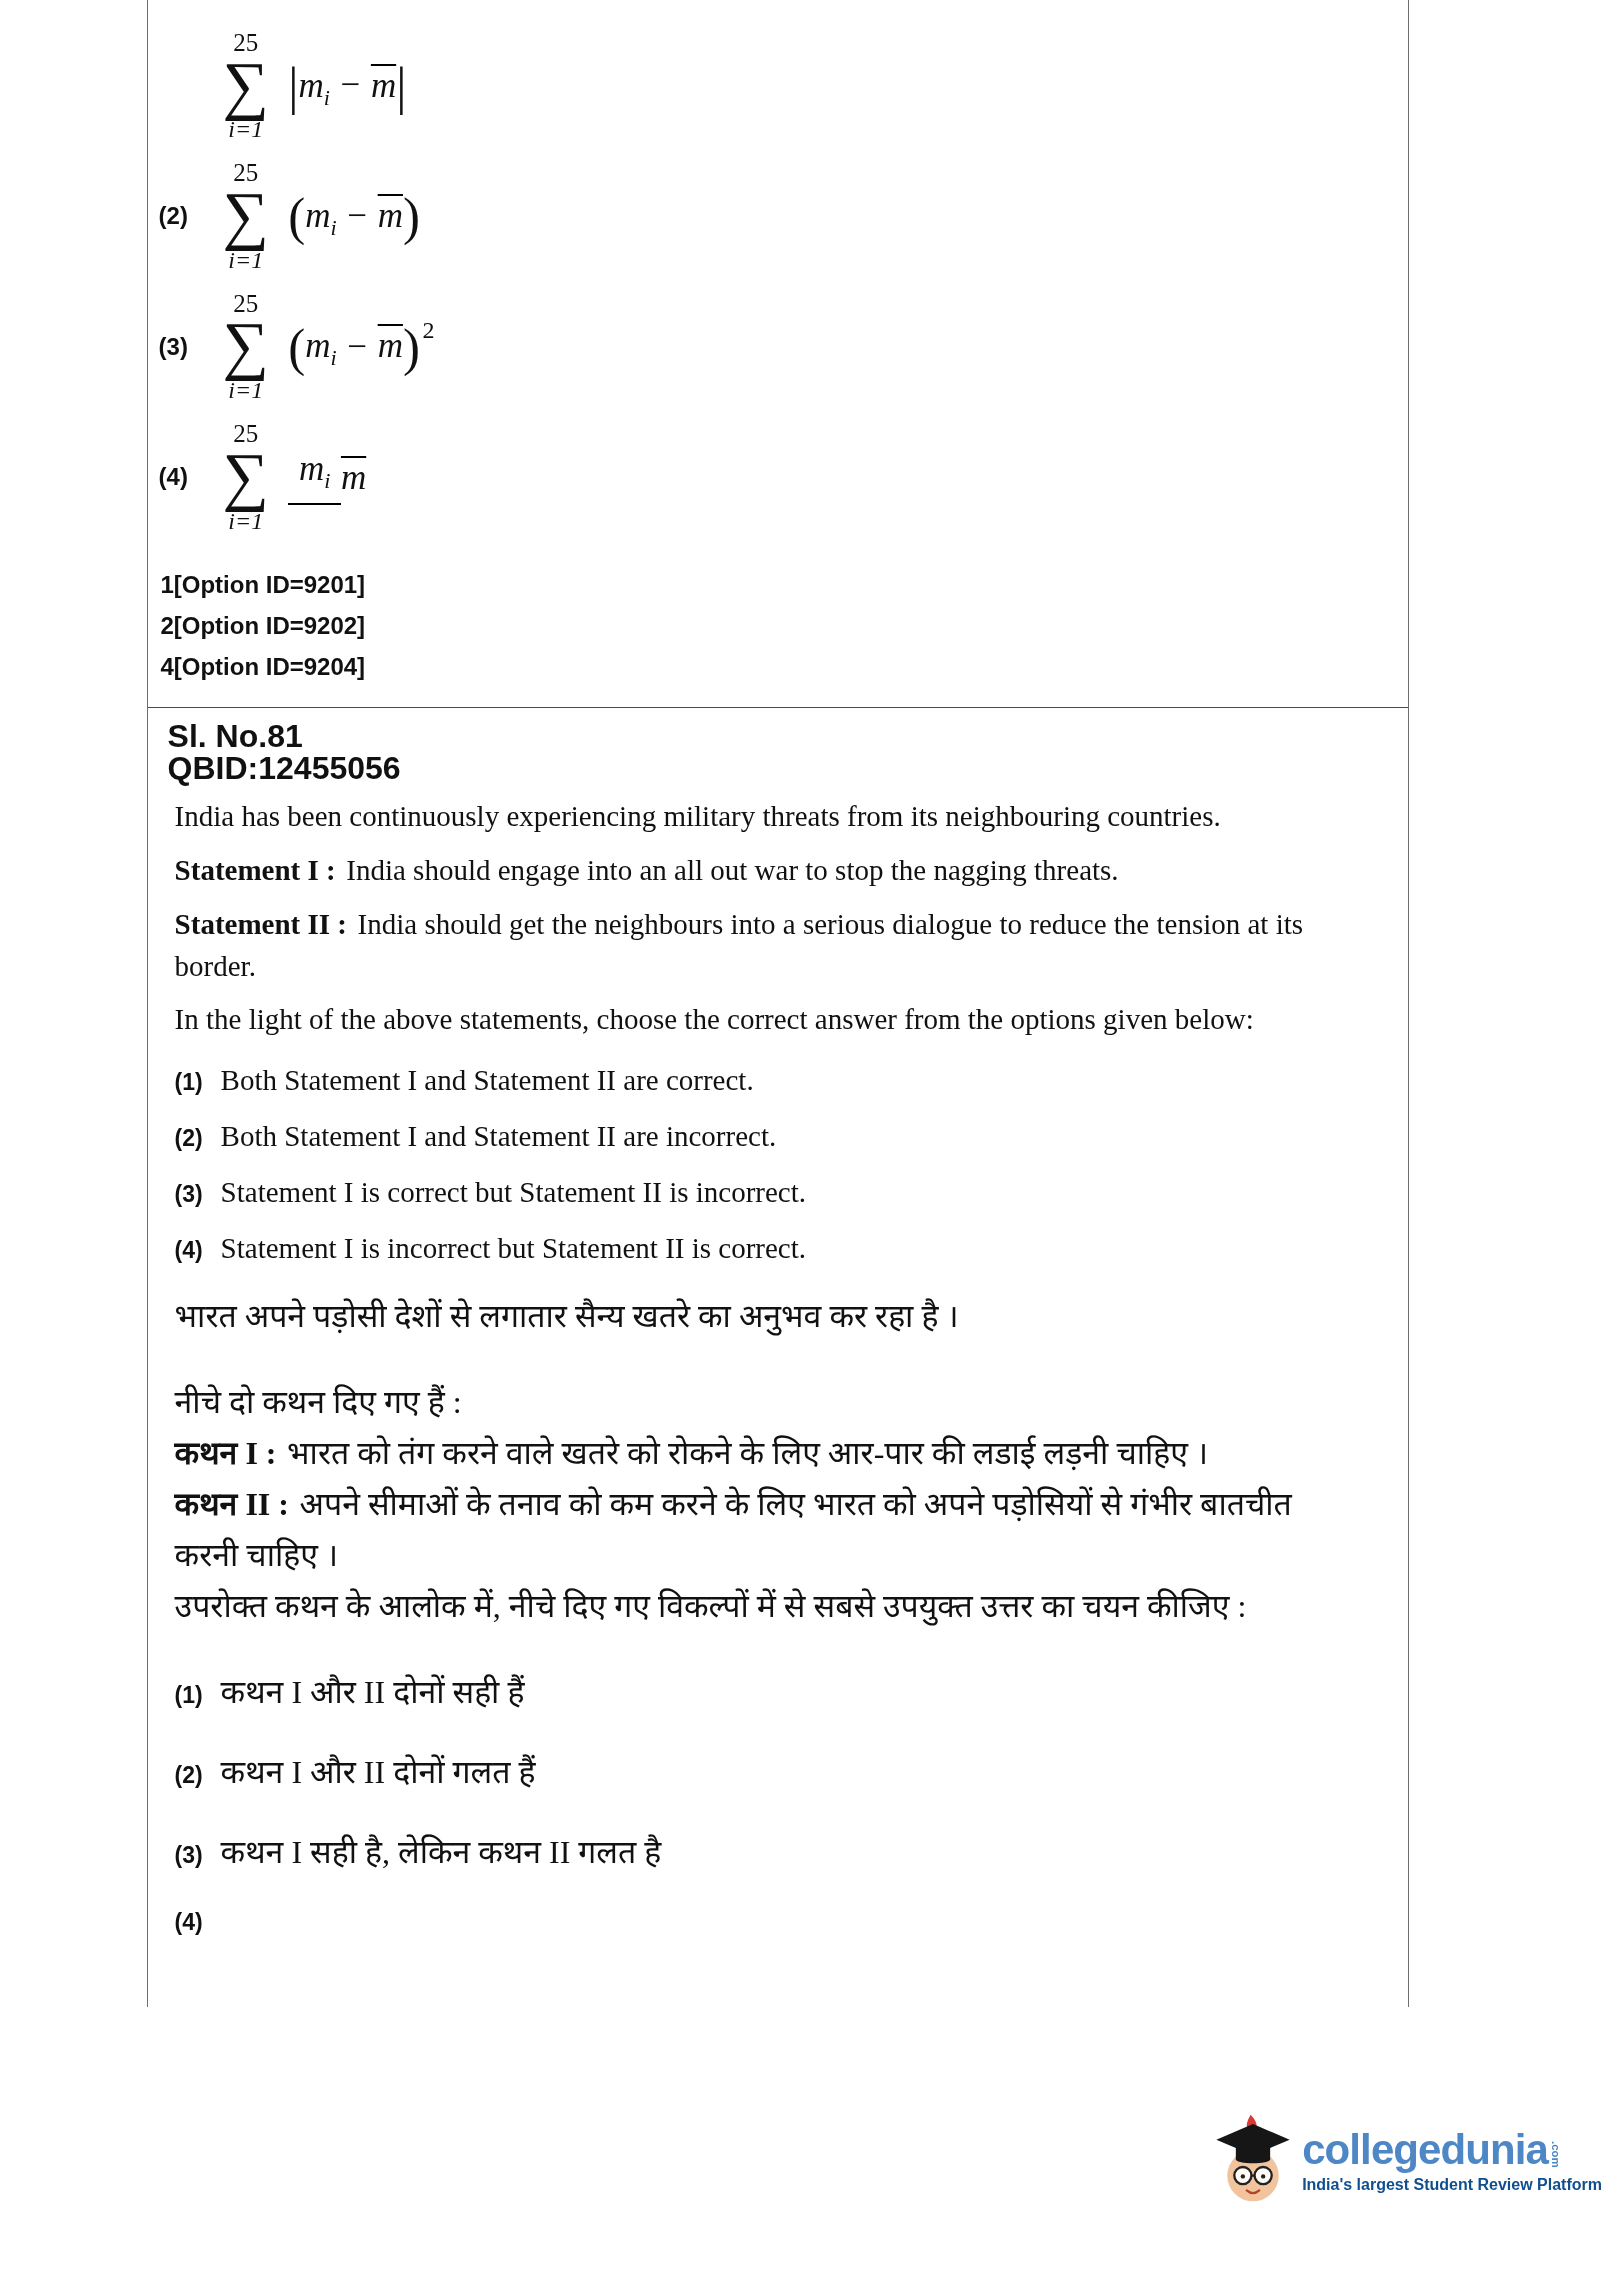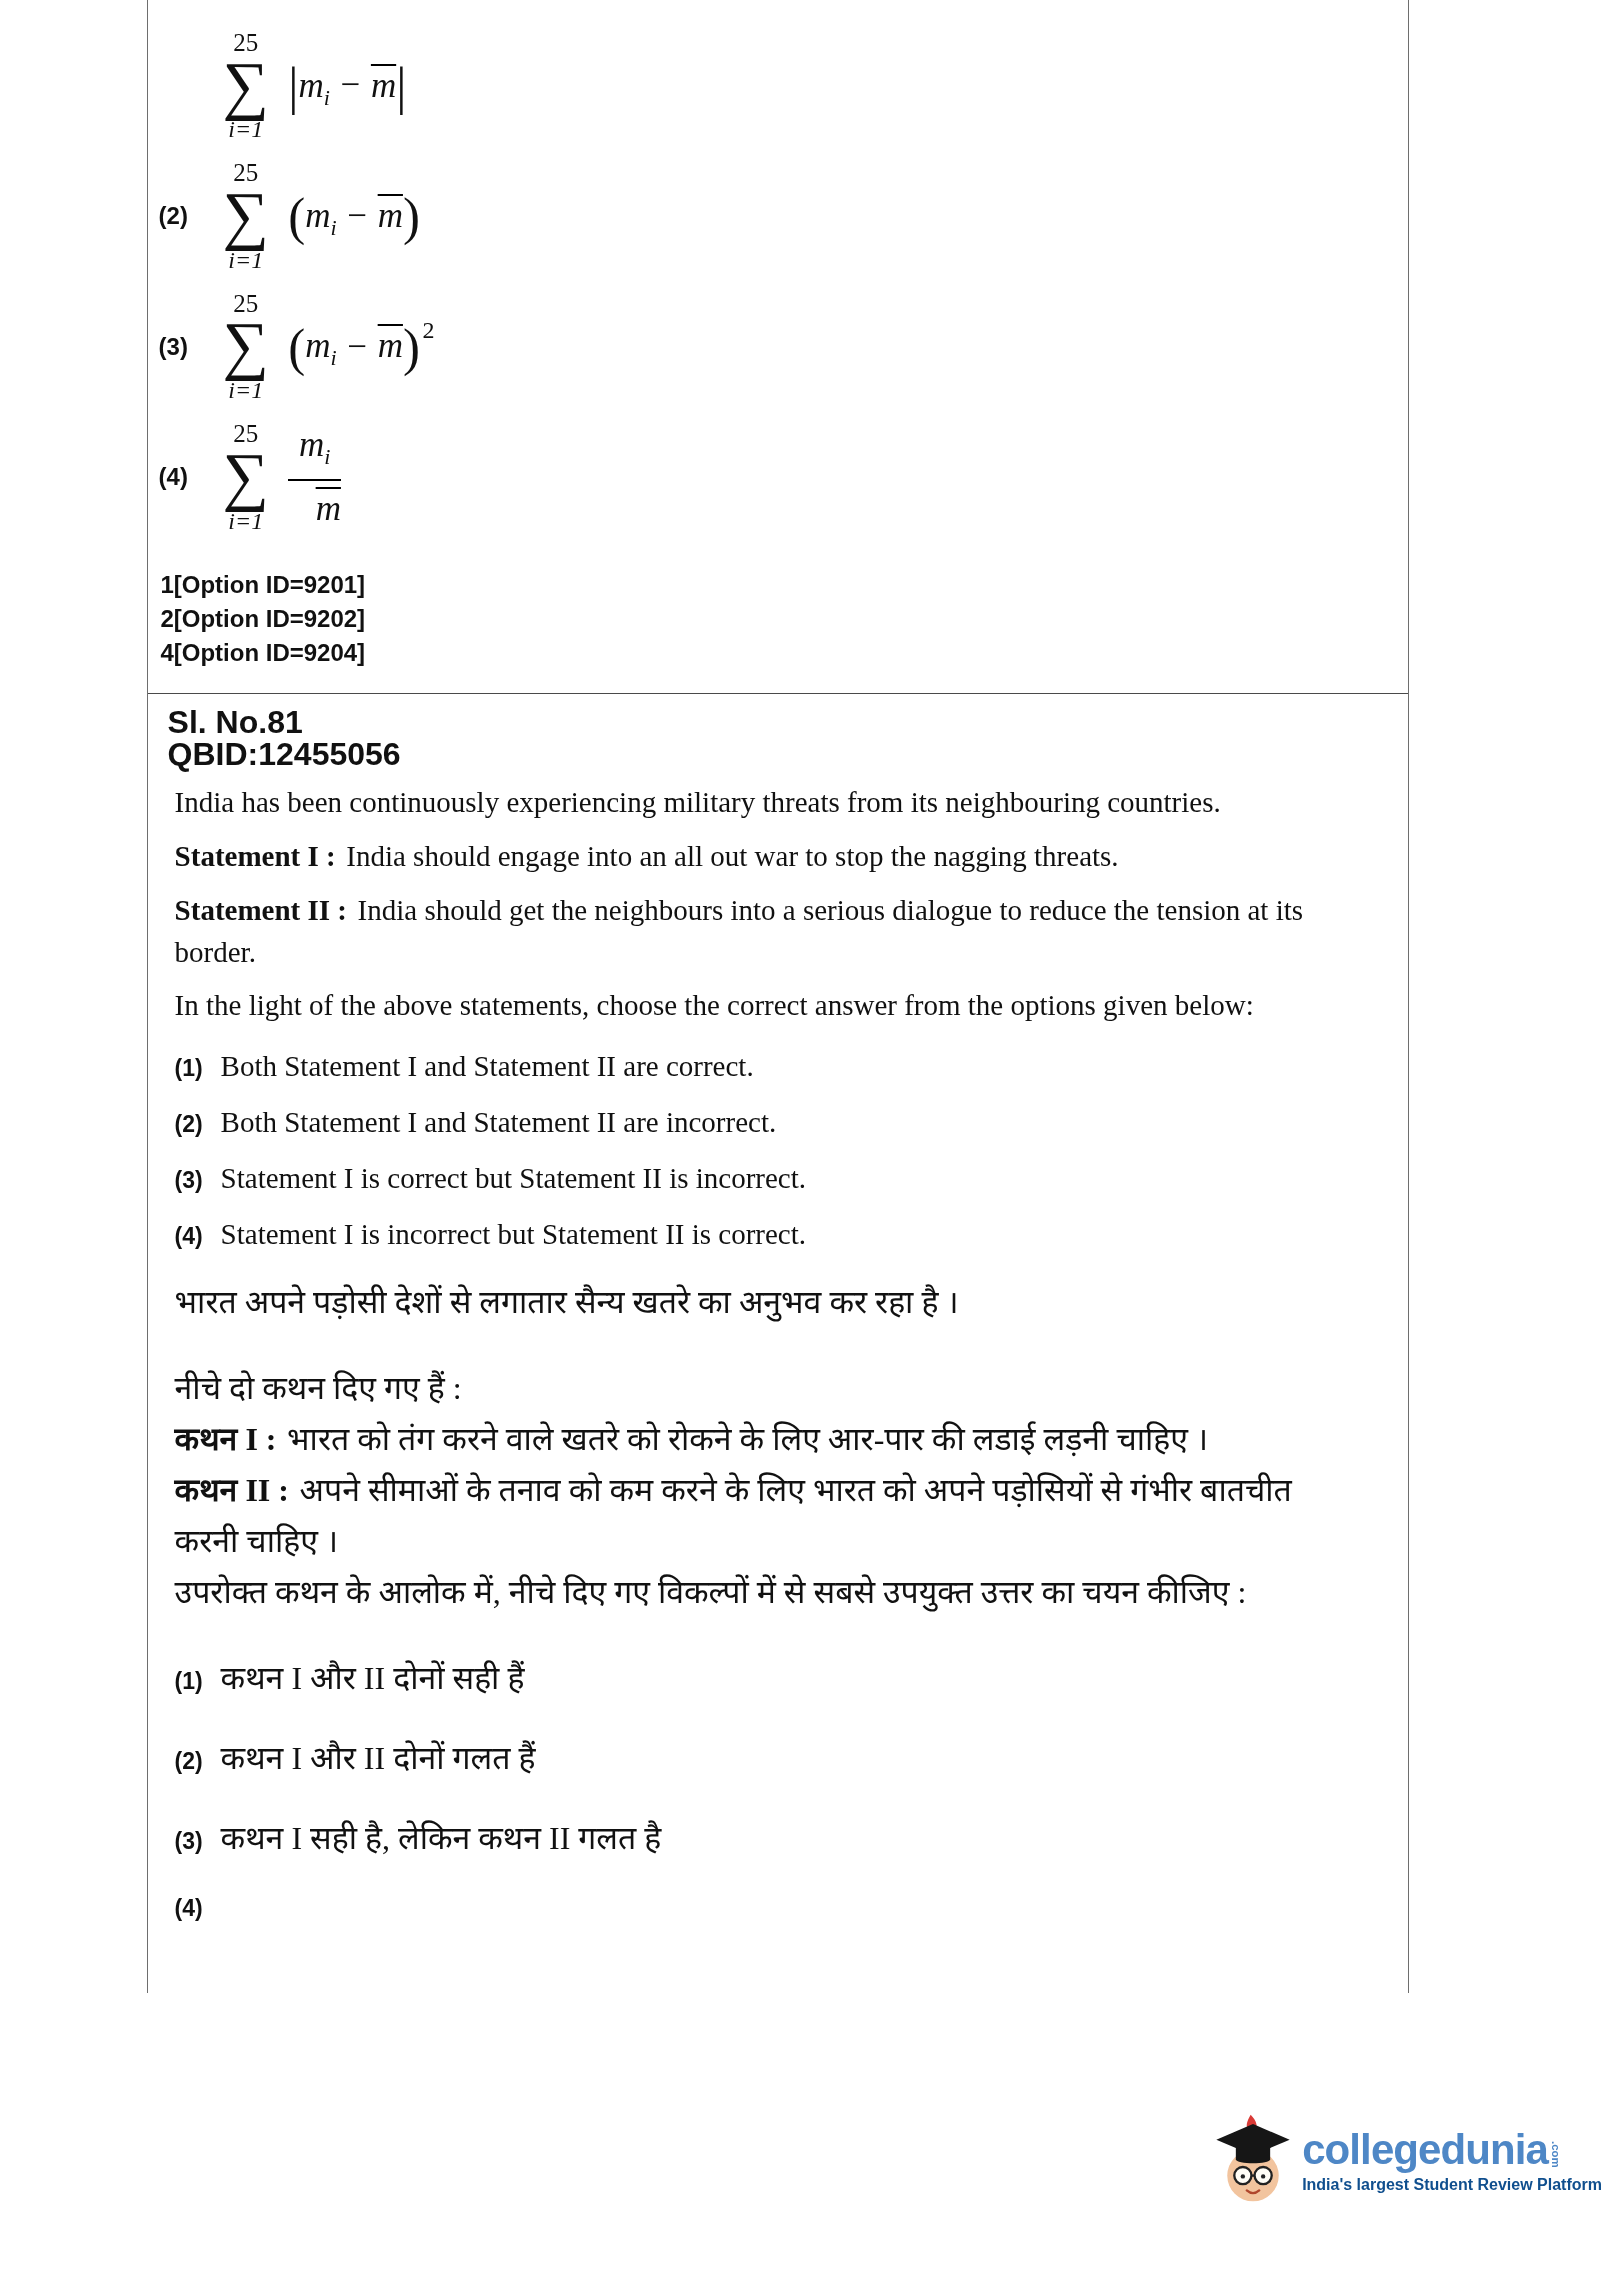--- a/index.html
+++ b/index.html
@@ -19,27 +19,27 @@
   .sigma{font-size:65px;line-height:0.82;}
   .lim-bot{font-size:24px;font-style:italic;margin-top:5.3px;}
   .expr{font-family:"Liberation Serif","DejaVu Serif",serif;font-size:35px;font-style:italic;
         display:inline-block;white-space:nowrap;}
   .fence{font-style:normal;font-size:51px;font-weight:400;vertical-align:-6.2px;
          display:inline-block;transform:scaleY(1.05);}
   .msub{font-size:22px;font-style:italic;}
   .mop{font-style:normal;margin:0 10.6px;}
   .mbar{text-decoration-line:overline;text-decoration-thickness:2.2px;text-decoration-color:#000;}
   .msup{font-size:24px;font-style:normal;vertical-align:19.4px;margin-left:2.6px;}
-  .frac{display:inline-flex;flex-direction:column;align-items:flex-end;vertical-align:middle;}
+  .frac{display:inline-flex;flex-direction:row;align-items:flex-start;vertical-align:middle;}
   .frac-num{display:block;padding:0 10.6px 8.8px;border-bottom:2.6px solid #000;text-align:center;}
   .frac-den{display:block;padding-top:8.8px;text-align:center;}
 
   .optids{margin-top:35px;margin-left:1.8px;font-weight:700;font-size:24px;
           font-family:"Liberation Sans",sans-serif;}
-  .optid-line{line-height:34px;}
+  .optid-line{line-height:34px;margin-top:7px;}
 
   
   .sec-question{border-top:1.8px solid #4a4a4a;padding:12.4px 21px 71px 10.6px;}
   .slno,.qbid{font-weight:700;font-size:32px;line-height:32px;margin-left:9px;
               font-family:"Liberation Sans",sans-serif;}
   .q-body{margin-left:16px;max-width:1179px;font-family:"Liberation Serif","DejaVu Serif",serif;
           font-size:29px;}
   .p-en{margin:12.4px 0 0;line-height:1.43;}
   .stmt{font-weight:700;margin-right:10.6px;}
   .opt-row{display:flex;align-items:baseline;margin-top:23px;}

